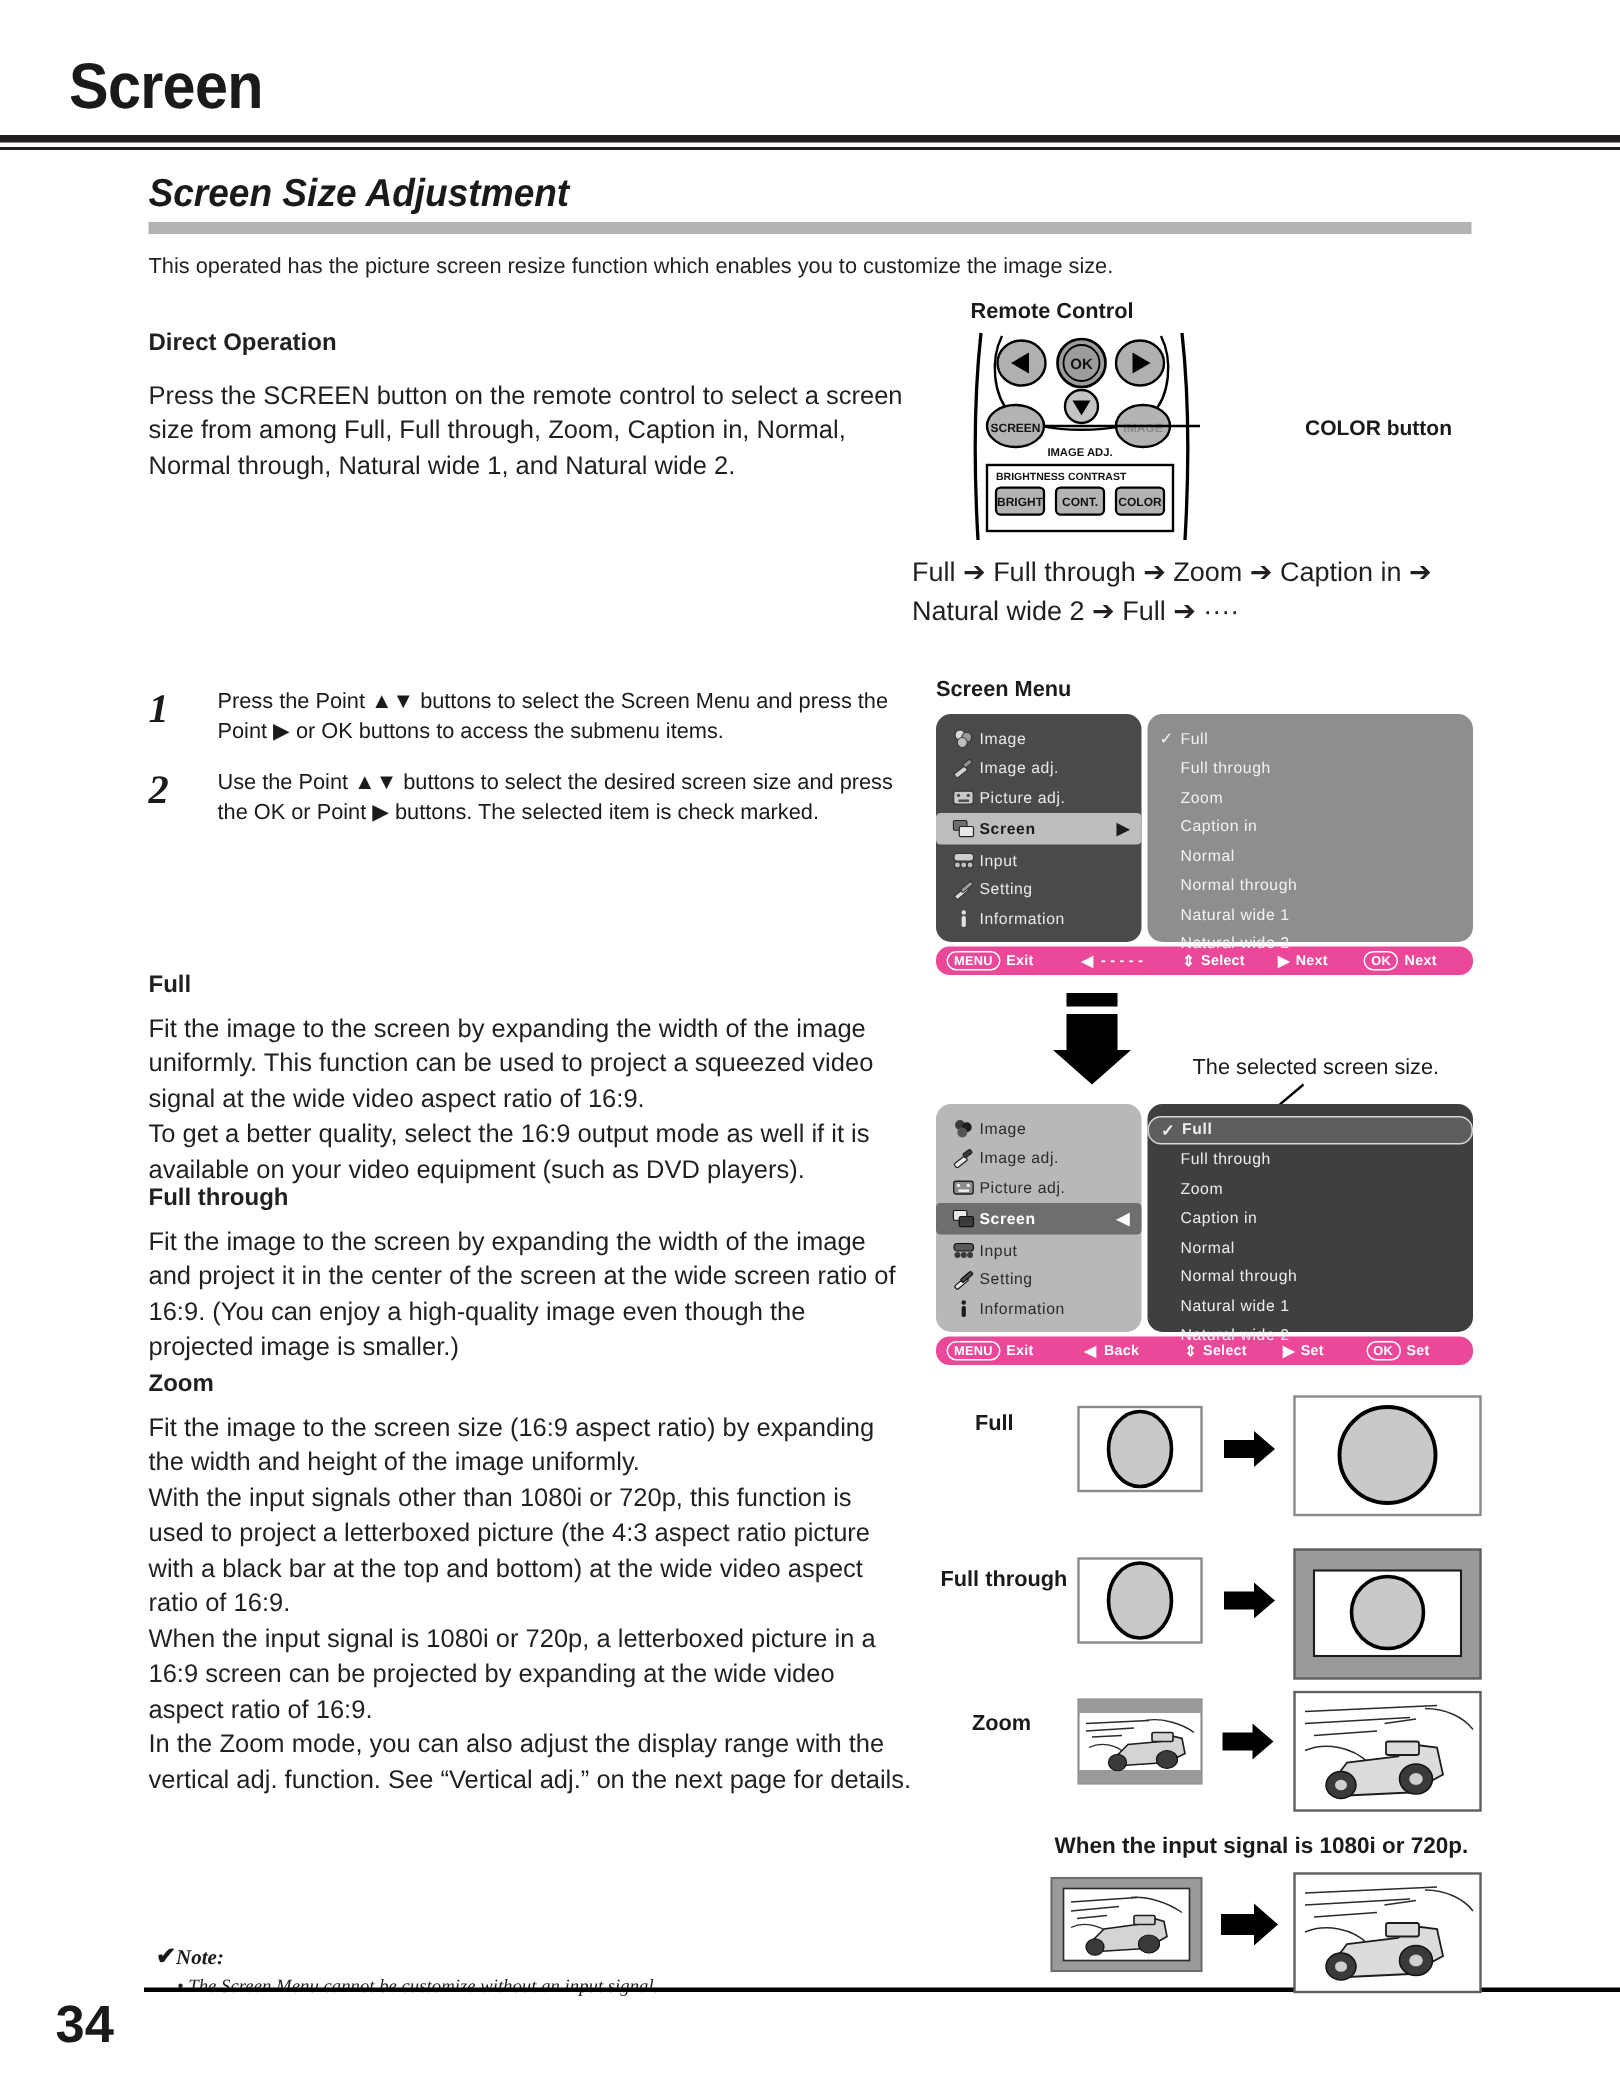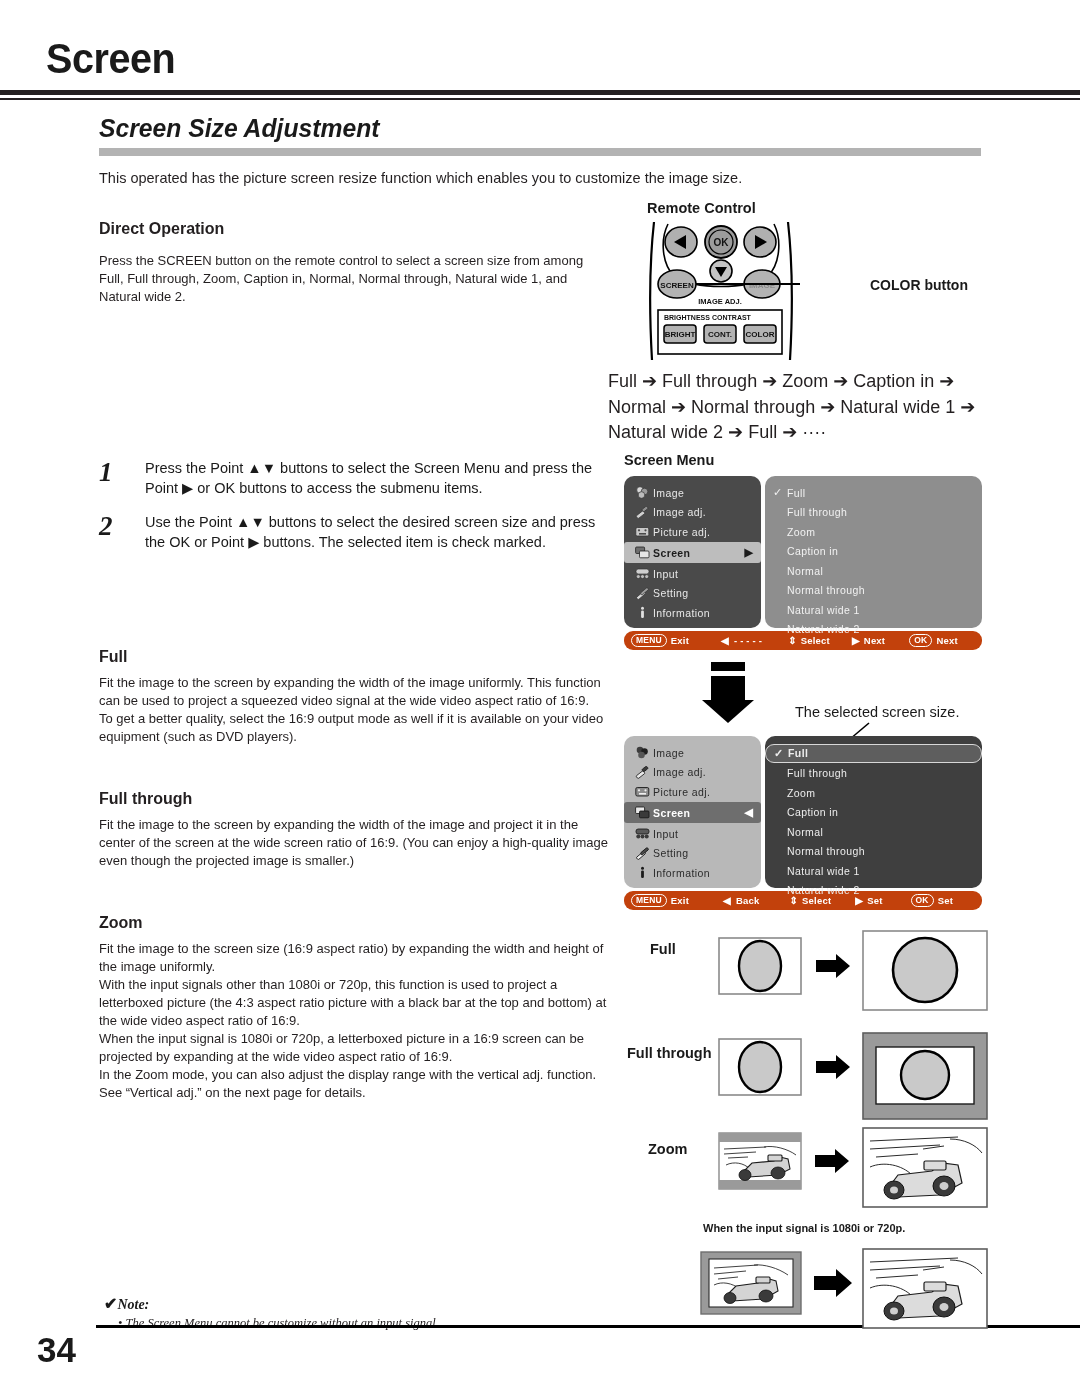--- a/index.html
+++ b/index.html
@@ -36,21 +36,21 @@
   }
 
   .intro {
     position:absolute; left:99px; top:168px; width:860px;
     font-size:14.5px; line-height:1.45; color:#231f20;
   }
 
   
   .lcol { position:absolute; left:99px; width:510px; }
   .h3 { font-size:16px; font-weight:bold; color:#231f20; }
-  .body-txt { font-size:13px; line-height:1.38; color:#231f20; }
+  .body-txt { font-size:17px; line-height:1.38; color:#231f20; }
 
   .step { display:flex; margin-top:12px; }
   .step-num {
     font-family:"Liberation Serif", serif;
     font-style:italic; font-size:27px; font-weight:bold;
     width:46px; flex:0 0 46px; line-height:1.0; padding-top:1px;
   }
   .step-body { flex:1; font-size:14.5px; line-height:1.38; }
 
   .note-wrap { position:absolute; left:104px; top:1294px; width:470px; }
@@ -90,42 +90,42 @@
   .osd-items {
     flex:1; margin-left:4px; border-radius:10px; padding:6px 0 6px 0;
   }
   .osd-item { height:18px; margin:1.5px 0; padding-left:22px; font-size:10.5px;
               letter-spacing:0.4px; display:flex; align-items:center; position:relative; }
   .osd-check { position:absolute; left:8px; font-size:11px; }
 
   .osd-bar {
     height:19px; margin-top:3px; border-radius:9px;
     display:flex; align-items:center; font-size:9.5px; font-weight:bold;
-    color:#fff; background:#c2410c; letter-spacing:0.2px;
+    color:#fff; background:#ec4899; letter-spacing:0.2px;
   }
   .osd-bar .cell { display:flex; align-items:center; }
   .pillbtn {
     border:1.4px solid #fff; border-radius:7px; padding:0px 4px;
     font-size:8.5px; font-weight:bold; line-height:11px; margin-right:4px;
     display:inline-block;
   }
 
   .dark-side { background:#4a4a4a; color:#e8e8e8; }
   .dark-items { background:#8e8e8e; color:#f2f2f2; }
   .light-side { background:#b8b8b8; color:#2b2b2b; }
   .dark-items2 { background:#3f3f3f; color:#ededed; }
 
   .big-arrow { position:absolute; left:700px; top:662px; width:56px; height:62px; }
   .sel-size-note { position:absolute; left:795px; top:704px; font-size:14.5px; }
 
   
   .diagram-label { position:absolute; font-size:14.5px; font-weight:bold; }
   .dg { position:absolute; }
 
-  .caption-1080 { position:absolute; left:703px; top:1222px; font-size:11px; font-weight:bold; }
+  .caption-1080 { position:absolute; left:703px; top:1222px; font-size:15px; font-weight:bold; }
 </style>
 </head>
 <body>
 
 <div id="page">
 
   <div class="chapter-title">Screen</div>
   <div class="rule-thick"></div>
   <div class="rule-thin"></div>
 
@@ -240,21 +240,20 @@
       <text x="120" y="119" font-size="8" font-family="Liberation Sans, sans-serif" font-weight="bold" text-anchor="middle" fill="#111">COLOR</text>
     </g>
 
     <line x1="56" y1="66" x2="245" y2="66" stroke="#000" stroke-width="1.8"></line>
   </svg>
 
   <div style="position:absolute; left:870px; top:277px; font-size:14px; font-weight:bold;">COLOR button</div>
 
   <div class="flow-txt">
     <div>Full ➔ Full through ➔ Zoom ➔ Caption in ➔</div>
-    <div>Normal ➔ Normal through ➔ Natural wide 1 ➔</div>
     <div>Natural wide 2 ➔ Full ➔ ····</div>
   </div>
 
   <div class="screen-menu-label">Screen Menu</div>
 
   <div class="osd" style="left:624px; top:476px;">
     <div class="osd-body">
       <div class="osd-side dark-side">
 
         <div class="osd-row">

